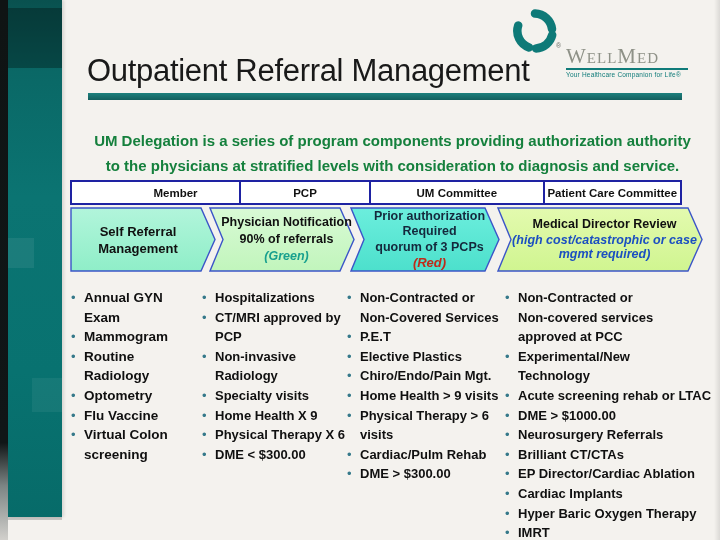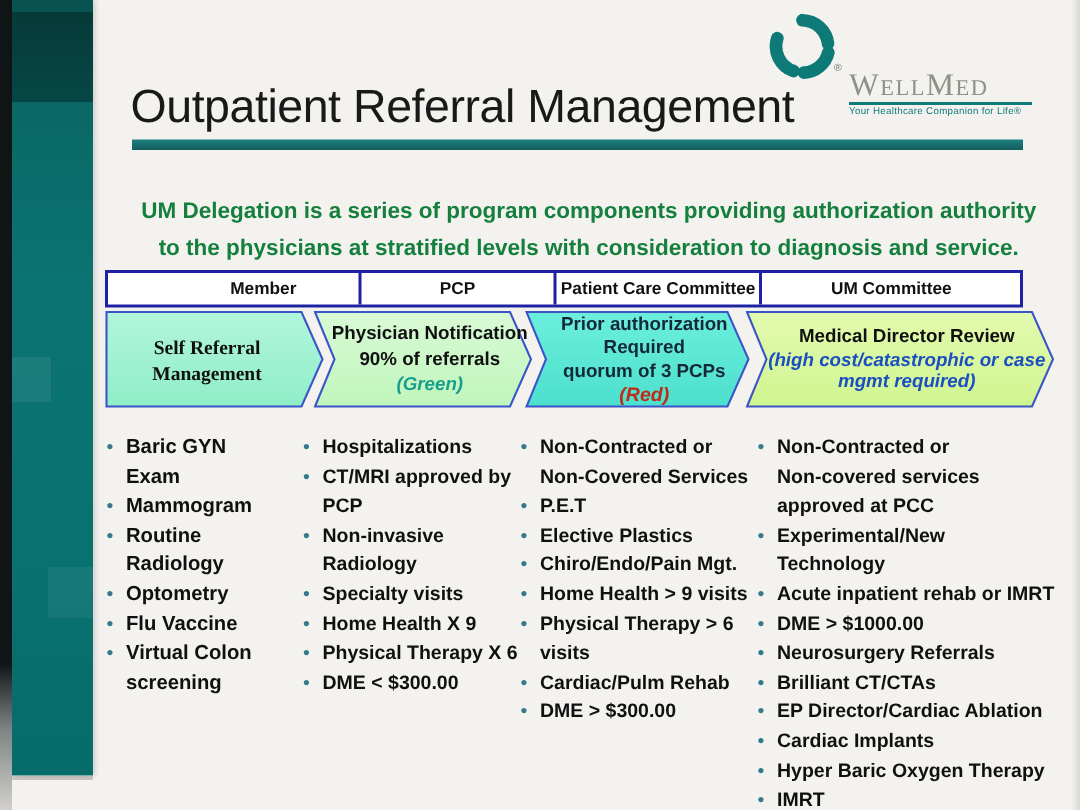--- a/index.html
+++ b/index.html
@@ -47,21 +47,21 @@
     font-size:11.5px;font-weight:700;color:#111;white-space:pre;}
   .thead .cell:first-child{border-left:none;margin-left:40px;}
   .c0{width:137px;} .c1{width:140px;} .c2{width:148px;} .c3{width:187px;}
 
   
   .step{position:absolute;top:207px;height:65px;}
   .step svg{position:absolute;left:0;top:0;}
   .step .txt{position:absolute;left:0;top:0;width:100%;height:100%;
     display:flex;flex-direction:column;align-items:center;justify-content:center;
     text-align:center;font-weight:700;font-size:12.5px;line-height:15.5px;color:#101010;}
-  .s1{left:70px;width:146px;font-family:Liberation Serif, serif;}
+  .s1{left:70px;width:146px;}
   .s2{left:209px;width:146px;}
   .s3{left:350px;width:150px;}
   .s4{left:497px;width:206px;}
   .s2 .txt,.s3 .txt,.s4 .txt{padding-left:9px;box-sizing:border-box;}
   .s1 .txt{padding-right:10px;box-sizing:border-box;font-size:13px;line-height:17px;}
   .s2 .txt{line-height:17px;}
   .s3 .txt .lbl{color:#14283c;}
   .note{font-style:italic;font-weight:700;white-space:pre-line;}
   .s2 .note{color:#18a08e;}
   .s3 .note{color:#bf2b1a;font-size:13px;}
@@ -109,22 +109,22 @@
 
   <div class="title">Outpatient Referral Management</div>
   <div class="title-rule"></div>
 
   <p class="intro">UM Delegation is a series of program components providing authorization authority
 to the physicians at stratified levels with consideration to diagnosis and service.</p>
 
   <div class="thead">
     <div class="cell c0">Member</div>
     <div class="cell c1">PCP</div>
+    <div class="cell c3">UM Committee</div>
     <div class="cell c2">Patient Care Committee</div>
-    <div class="cell c3">UM Committee</div>
   </div>
 
   <div class="step s1">
     <svg width="146" height="65" viewBox="0 0 146 65">
       <defs>
           <linearGradient id="g1" x1="0" y1="0" x2="0" y2="1">
         <stop offset="0" stop-color="#b2f5db"></stop>
             <stop offset="1" stop-color="#8feec8"></stop>
           </linearGradient>
         </defs>
@@ -184,21 +184,21 @@
     <div class="txt">
       <span class="lbl">Medical Director Review</span>
       <span class="note">(high cost/catastrophic or case
 mgmt required)</span>
     </div>
   </div>
 
   <div class="col col1">
     <div class="li">
         <span class="b">•</span>
-        <span class="t">Baric GYN
+        <span class="t">Annual GYN
 Exam</span>
       </div>
     <div class="li">
         <span class="b">•</span>
         <span class="t">Mammogram</span>
       </div>
     <div class="li">
         <span class="b">•</span>
         <span class="t">Routine
 Radiology</span>
@@ -295,21 +295,21 @@
 Non-covered services
 approved at PCC</span>
       </div>
     <div class="li">
         <span class="b">•</span>
         <span class="t">Experimental/New
 Technology</span>
       </div>
     <div class="li">
         <span class="b">•</span>
-        <span class="t">Acute inpatient rehab or IMRT</span>
+        <span class="t">Acute screening rehab or LTAC</span>
       </div>
     <div class="li">
         <span class="b">•</span>
         <span class="t">DME &gt; $1000.00</span>
       </div>
     <div class="li">
         <span class="b">•</span>
         <span class="t">Neurosurgery Referrals</span>
       </div>
     <div class="li">

